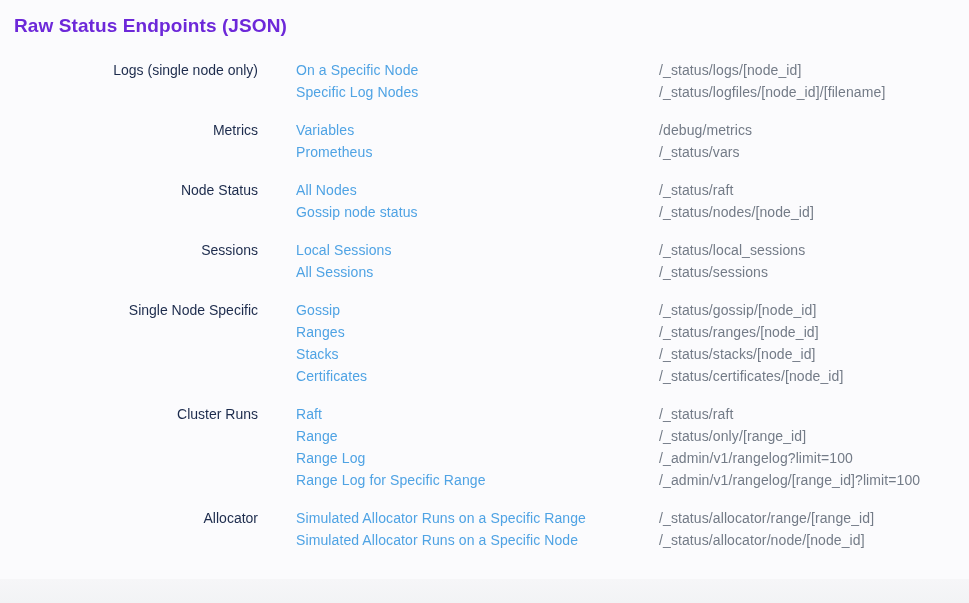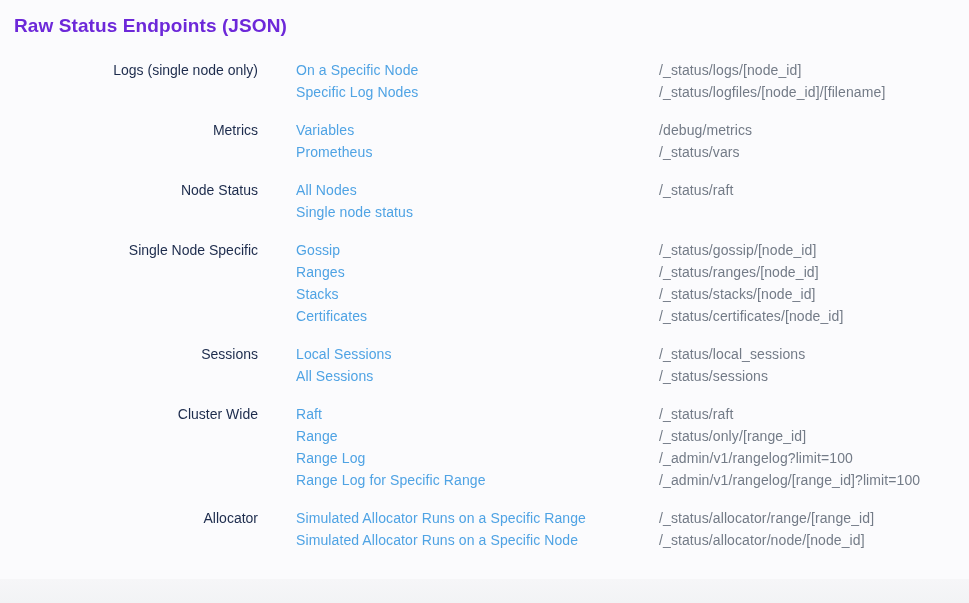--- a/index.html
+++ b/index.html
@@ -98,21 +98,36 @@
     </div>
 
     <div class="group">
       <div class="cat">Node Status</div>
       <div class="entries">
         <div class="row">
           <a class="link" href="#">All Nodes</a>
           <span class="path">/_status/raft</span>
         </div>
         <div class="row">
-          <a class="link" href="#">Single node status</a>
+          <a class="link" href="#">Gossip node status</a>
+          <span class="path">/_status/nodes/[node_id]</span>
+        </div>
+      </div>
+    </div>
+
+    <div class="group">
+      <div class="cat">Sessions</div>
+      <div class="entries">
+        <div class="row">
+          <a class="link" href="#">Local Sessions</a>
+          <span class="path">/_status/local_sessions</span>
+        </div>
+        <div class="row">
+          <a class="link" href="#">All Sessions</a>
+          <span class="path">/_status/sessions</span>
         </div>
       </div>
     </div>
 
     <div class="group">
       <div class="cat">Single Node Specific</div>
       <div class="entries">
         <div class="row">
           <a class="link" href="#">Gossip</a>
           <span class="path">/_status/gossip/[node_id]</span>
@@ -126,35 +141,21 @@
           <span class="path">/_status/stacks/[node_id]</span>
         </div>
         <div class="row">
           <a class="link" href="#">Certificates</a>
           <span class="path">/_status/certificates/[node_id]</span>
         </div>
       </div>
     </div>
 
     <div class="group">
-      <div class="cat">Sessions</div>
-      <div class="entries">
-        <div class="row">
-          <a class="link" href="#">Local Sessions</a>
-          <span class="path">/_status/local_sessions</span>
-        </div>
-        <div class="row">
-          <a class="link" href="#">All Sessions</a>
-          <span class="path">/_status/sessions</span>
-        </div>
-      </div>
-    </div>
-
-    <div class="group">
-      <div class="cat">Cluster Wide</div>
+      <div class="cat">Cluster Runs</div>
       <div class="entries">
         <div class="row">
           <a class="link" href="#">Raft</a>
           <span class="path">/_status/raft</span>
         </div>
         <div class="row">
           <a class="link" href="#">Range</a>
           <span class="path">/_status/only/[range_id]</span>
         </div>
         <div class="row">

